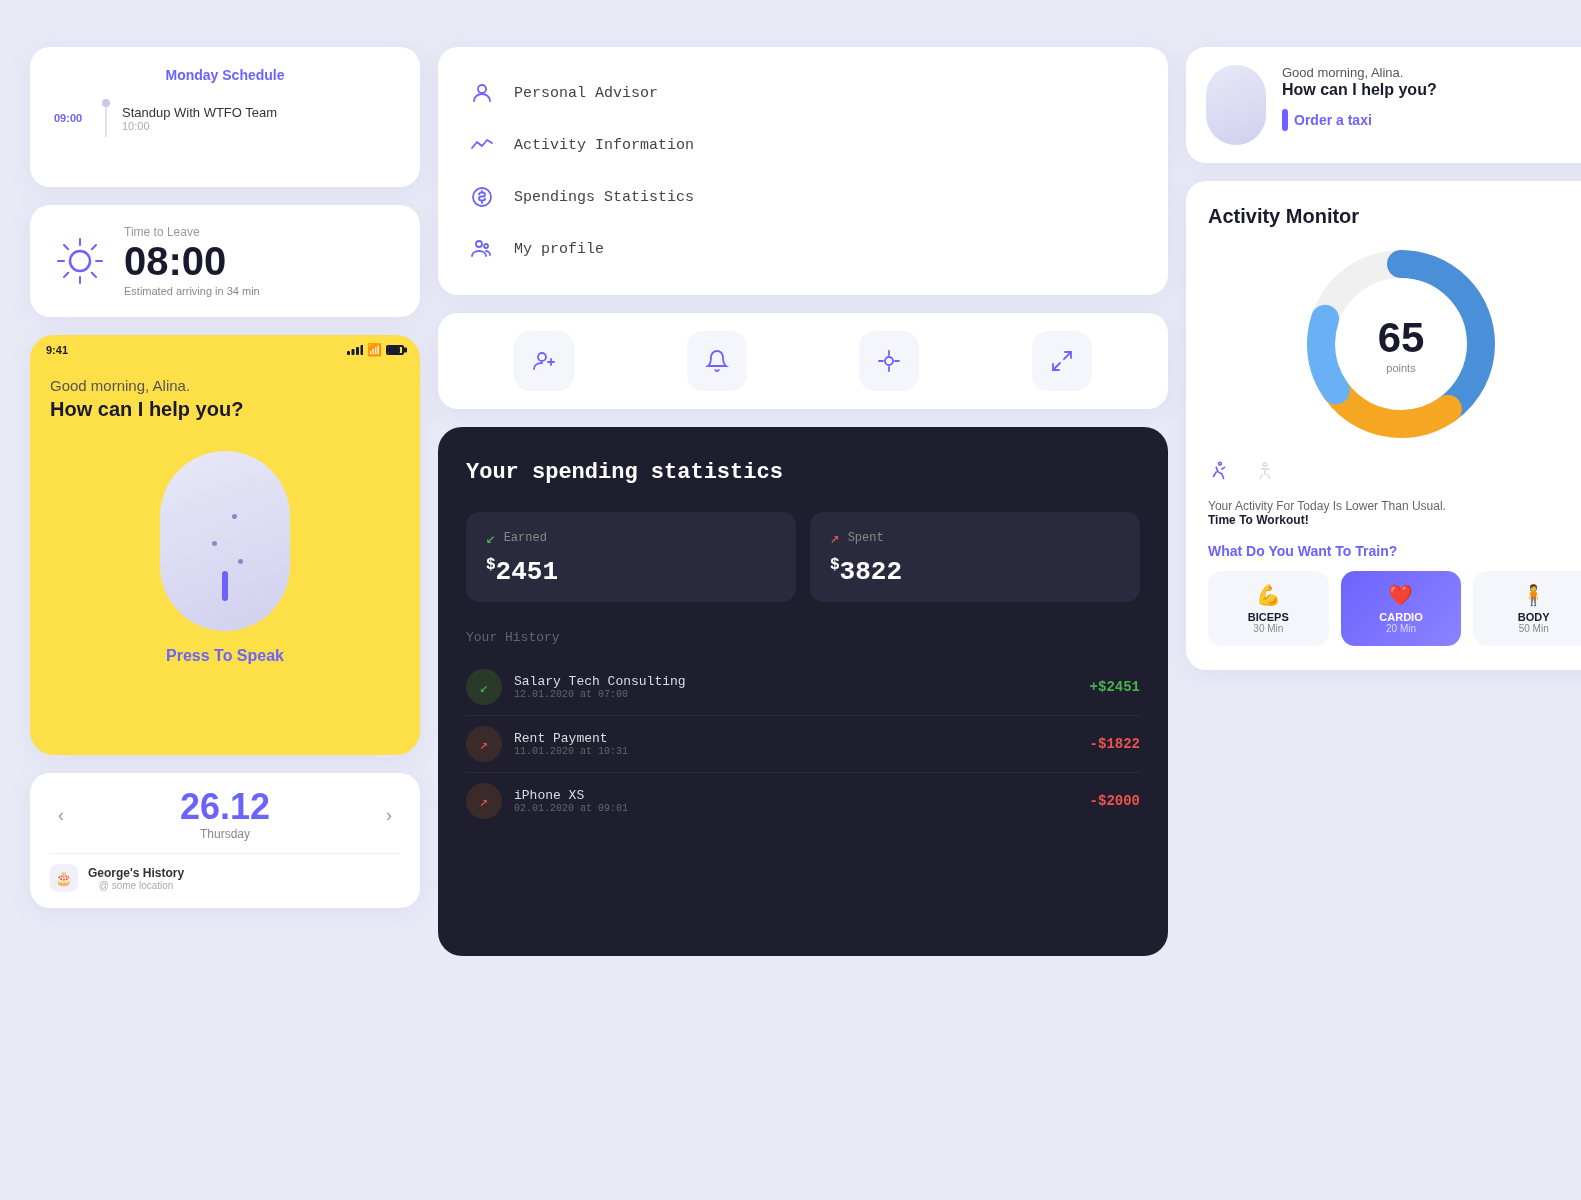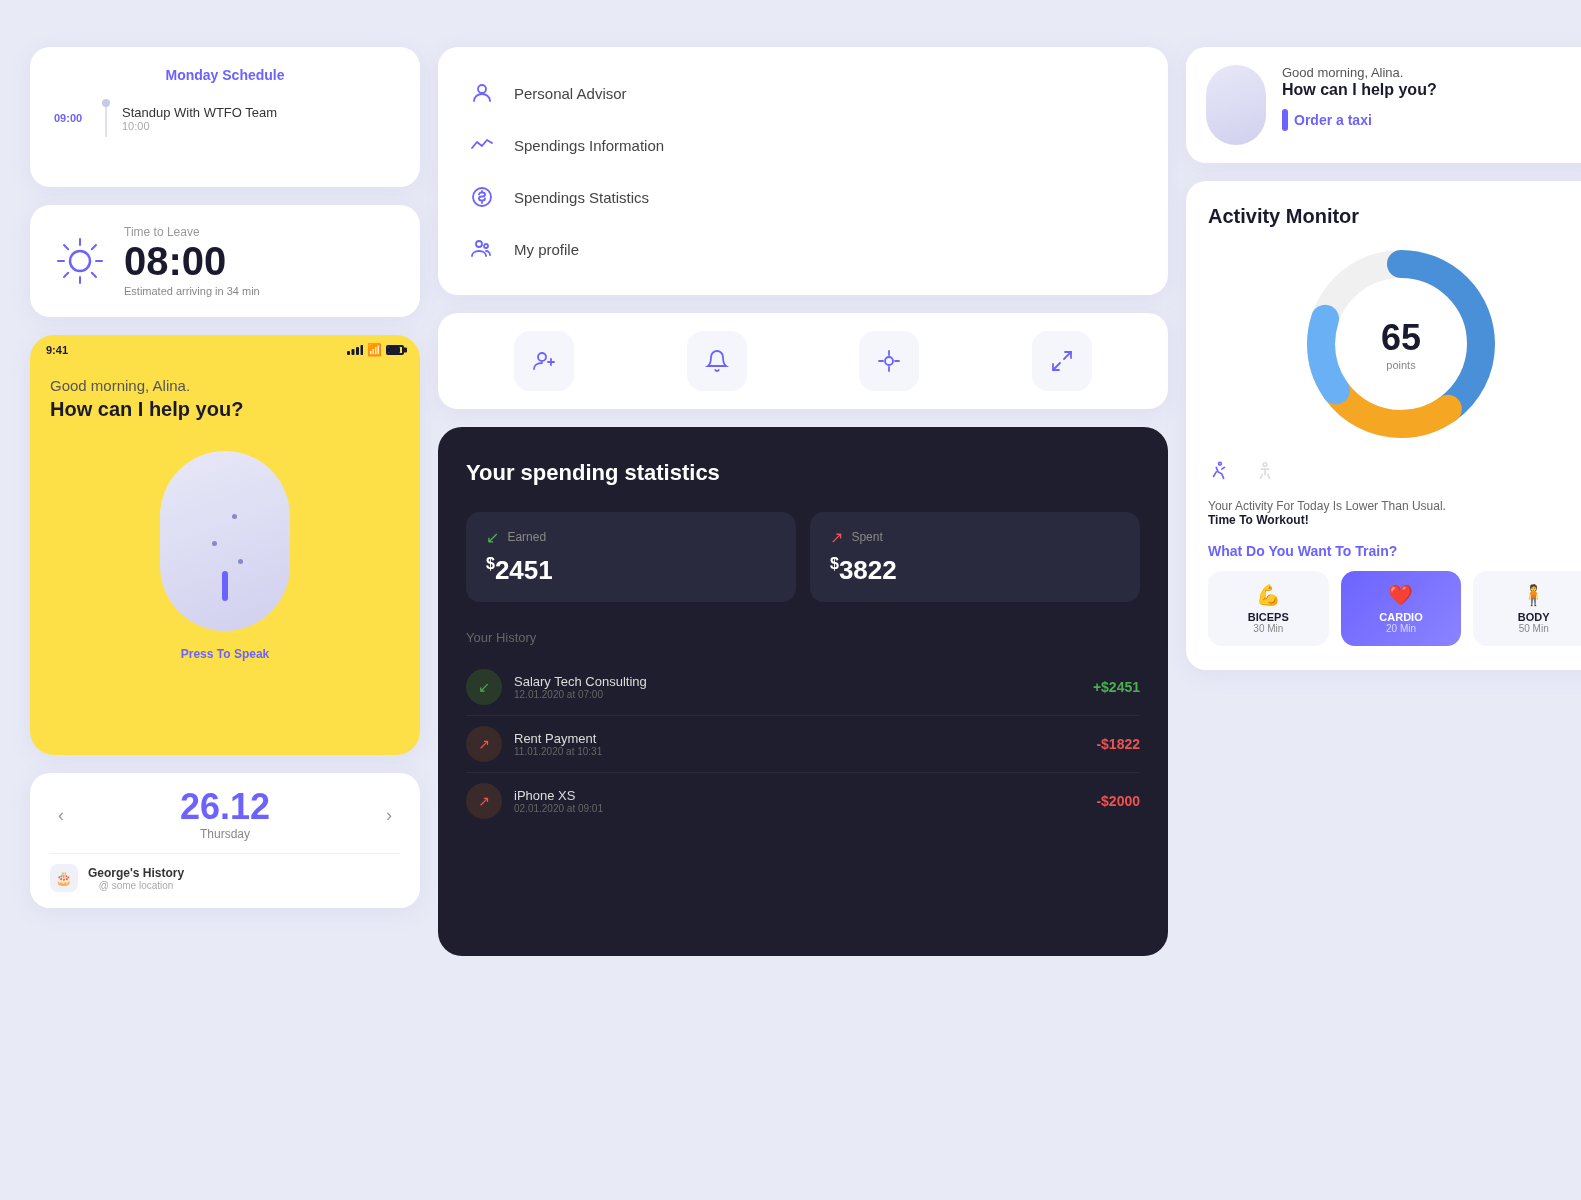--- a/index.html
+++ b/index.html
@@ -131,42 +131,42 @@
       position: absolute;
     }
     .orb-mic {
       width: 6px; height: 30px;
       background: #6c63ff;
       border-radius: 4px;
       position: absolute;
       bottom: 30px;
     }
     .press-to-speak {
-      font-size: 12px;
+      font-size: 16px;
       color: #6c63ff;
       font-weight: 600;
       margin-top: 16px;
     }
 
     
     .date-card {
       padding: 16px 20px;
       text-align: center;
     }
     .date-nav { display: flex; justify-content: space-between; align-items: center; }
     .date-nav-btn { font-size: 18px; color: #999; cursor: pointer; padding: 0 8px; }
     .date-big { font-size: 36px; font-weight: 800; color: #6c63ff; line-height: 1; }
     .date-day { font-size: 12px; color: #888; margin-top: 2px; }
     .event-row { display: flex; align-items: center; gap: 10px; margin-top: 12px; padding-top: 10px; border-top: 1px solid #f0f0f0; }
     .event-icon-box { width: 28px; height: 28px; background: #f0f0fb; border-radius: 8px; display: flex; align-items: center; justify-content: center; font-size: 14px; }
     .event-title { font-size: 12px; font-weight: 600; color: #333; }
     .event-sub { font-size: 10px; color: #aaa; }
 
     
-    .col2 { display: flex; flex-direction: column; gap: 18px; }
+    .col2 { display: flex; flex-direction: column; gap: 18px; font-family: Liberation Mono, monospace; }
 
     
     .menu-card {
       padding: 20px 28px;
     }
     .menu-item {
       display: flex;
       align-items: center;
       gap: 16px;
       padding: 10px 0;
@@ -279,21 +279,21 @@
       align-items: center;
       margin: 10px 0 16px;
       position: relative;
       height: 200px;
     }
     .donut-svg { width: 200px; height: 200px; }
     .donut-center {
       position: absolute;
       text-align: center;
     }
-    .donut-number { font-size: 36px; font-weight: 800; color: #1a1a2e; }
+    .donut-number { font-size: 42px; font-weight: 800; color: #1a1a2e; }
     .donut-label { font-size: 11px; color: #888; }
 
     .activity-icons-row {
       display: flex; gap: 24px; align-items: center;
       margin-bottom: 12px;
     }
     .act-icon { font-size: 20px; color: #6c63ff; }
     .act-icon.inactive { color: #ddd; }
 
     .activity-desc { font-size: 12px; color: #666; margin-bottom: 4px; }
@@ -421,21 +421,21 @@
           </svg>
         </div>
         <span class="menu-label">Personal Advisor</span>
       </div>
       <div class="menu-item">
         <div class="menu-icon">
           <svg width="24" height="24" viewBox="0 0 24 24" fill="none" stroke="#6c63ff" stroke-width="1.8" stroke-linecap="round" stroke-linejoin="round">
             <polyline points="2,15 7,9 12,13 17,7 22,10"></polyline>
           </svg>
         </div>
-        <span class="menu-label">Spendings Information</span>
+        <span class="menu-label">Activity Information</span>
       </div>
       <div class="menu-item">
         <div class="menu-icon">
           <svg width="24" height="24" viewBox="0 0 24 24" fill="none" stroke="#6c63ff" stroke-width="1.8" stroke-linecap="round">
             <circle cx="12" cy="12" r="9"></circle>
             <path d="M12 6v1M12 17v1M9 9.5c0-1.1.9-2 2.5-2h1c1.4 0 2.5.9 2.5 2 0 1.2-1 2-2.5 2h-1c-1.4 0-2.5.8-2.5 2 0 1.1.9 2 2.5 2h1c1.4 0 2.5-.9 2.5-2"></path>
           </svg>
         </div>
         <span class="menu-label">Spendings Statistics</span>
       </div>

